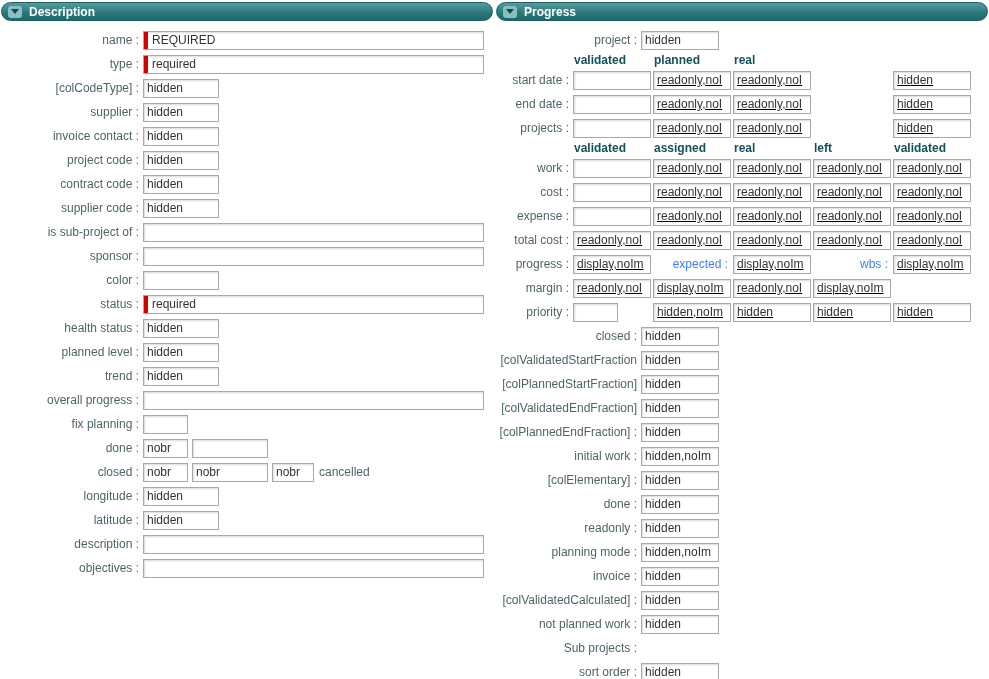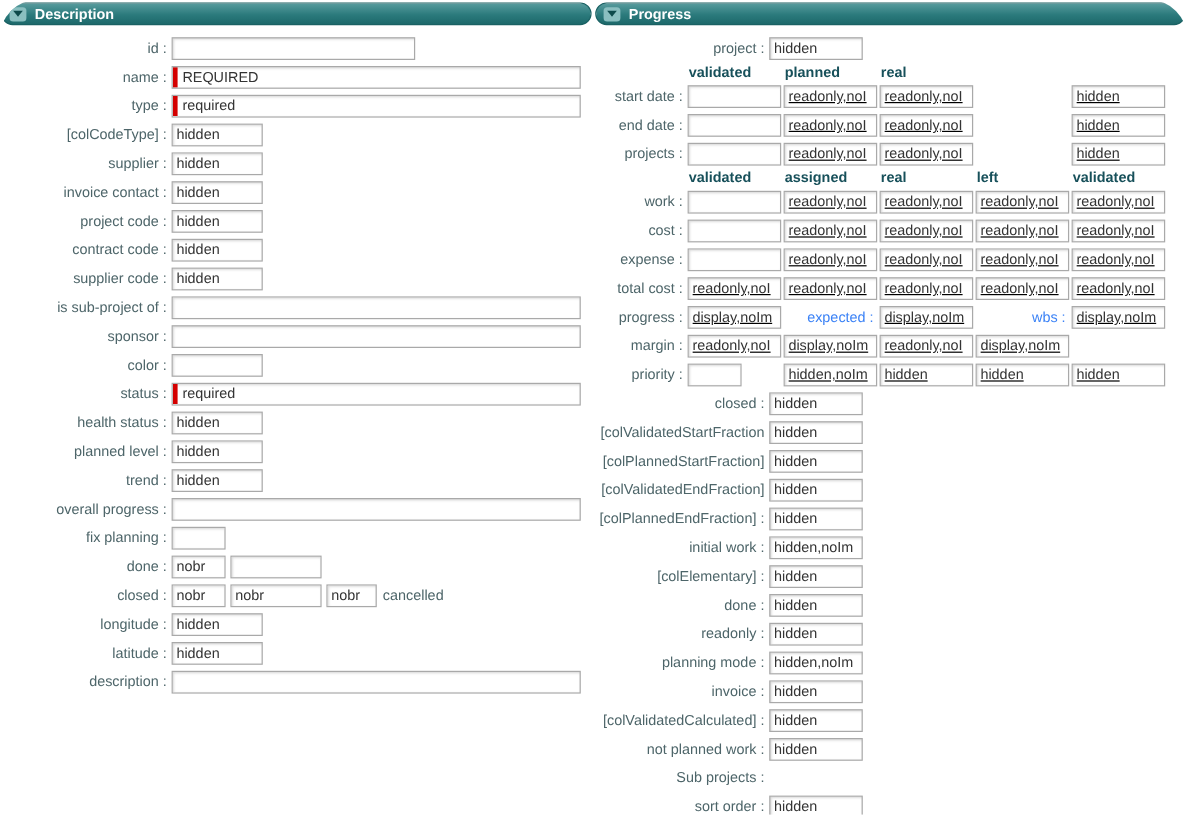--- a/index.html
+++ b/index.html
@@ -1,17 +1,17 @@
 <!DOCTYPE html>
 <html><head>
 <meta charset="utf-8">
 <style>
   html,body{margin:0;padding:0;background:#fff;}
   .page{width:989px;height:679px;overflow:hidden;display:flex;background:#fff;
-        font-family:"Liberation Sans",sans-serif;font-size:12px;border-radius:31px;}
+        font-family:"Liberation Sans",sans-serif;font-size:12px;}
   .panel{flex:0 0 494px;width:494px;}
   .panel-r{margin-left:1px;}
   .panel-header{height:19px;margin:2px 1px 7px 1px;border-radius:10px;
         background:linear-gradient(#579b9d,#2b7a7c 55%,#1d696b);
         border:1px solid #1a6163;display:flex;align-items:center;
         color:#fff;font-weight:bold;cursor:pointer;box-sizing:border-box;}
   .toggle{width:14px;height:12px;margin:0 7px 0 6px;background:#8abfc0;border-radius:3px;
         display:flex;align-items:center;justify-content:center;flex:0 0 14px;}
   .tri{width:0;height:0;border-left:4px solid transparent;border-right:4px solid transparent;
         border-top:5px solid #0d4a4b;}
@@ -43,24 +43,20 @@
 
   <section class="panel">
     <div class="panel-header">
       <span class="toggle">
           <span class="tri"></span>
         </span>
       <span>Description</span>
     </div>
 
     <div class="row">
-      <span class="lab dlab">id :</span>
-      <input class="inp idw" value="" style="">
-    </div>
-    <div class="row">
       <span class="lab dlab">name :</span>
       <input class="inp xl req" value="REQUIRED" style="">
     </div>
     <div class="row">
       <span class="lab dlab">type :</span>
       <input class="inp xl req" value="required" style="">
     </div>
     <div class="row">
       <span class="lab dlab">[colCodeType] :</span>
       <input class="inp sm" value="hidden" style="">
@@ -136,20 +132,24 @@
     <div class="row">
       <span class="lab dlab">longitude :</span>
       <input class="inp sm" value="hidden" style="">
     </div>
     <div class="row">
       <span class="lab dlab">latitude :</span>
       <input class="inp sm" value="hidden" style="">
     </div>
     <div class="row">
       <span class="lab dlab">description :</span>
+      <input class="inp xl" value="" style="">
+    </div>
+    <div class="row">
+      <span class="lab dlab">objectives :</span>
       <input class="inp xl" value="" style="">
     </div>
   </section>
 
   <section class="panel panel-r">
     <div class="panel-header">
       <span class="toggle">
           <span class="tri"></span>
         </span>
       <span>Progress</span>

